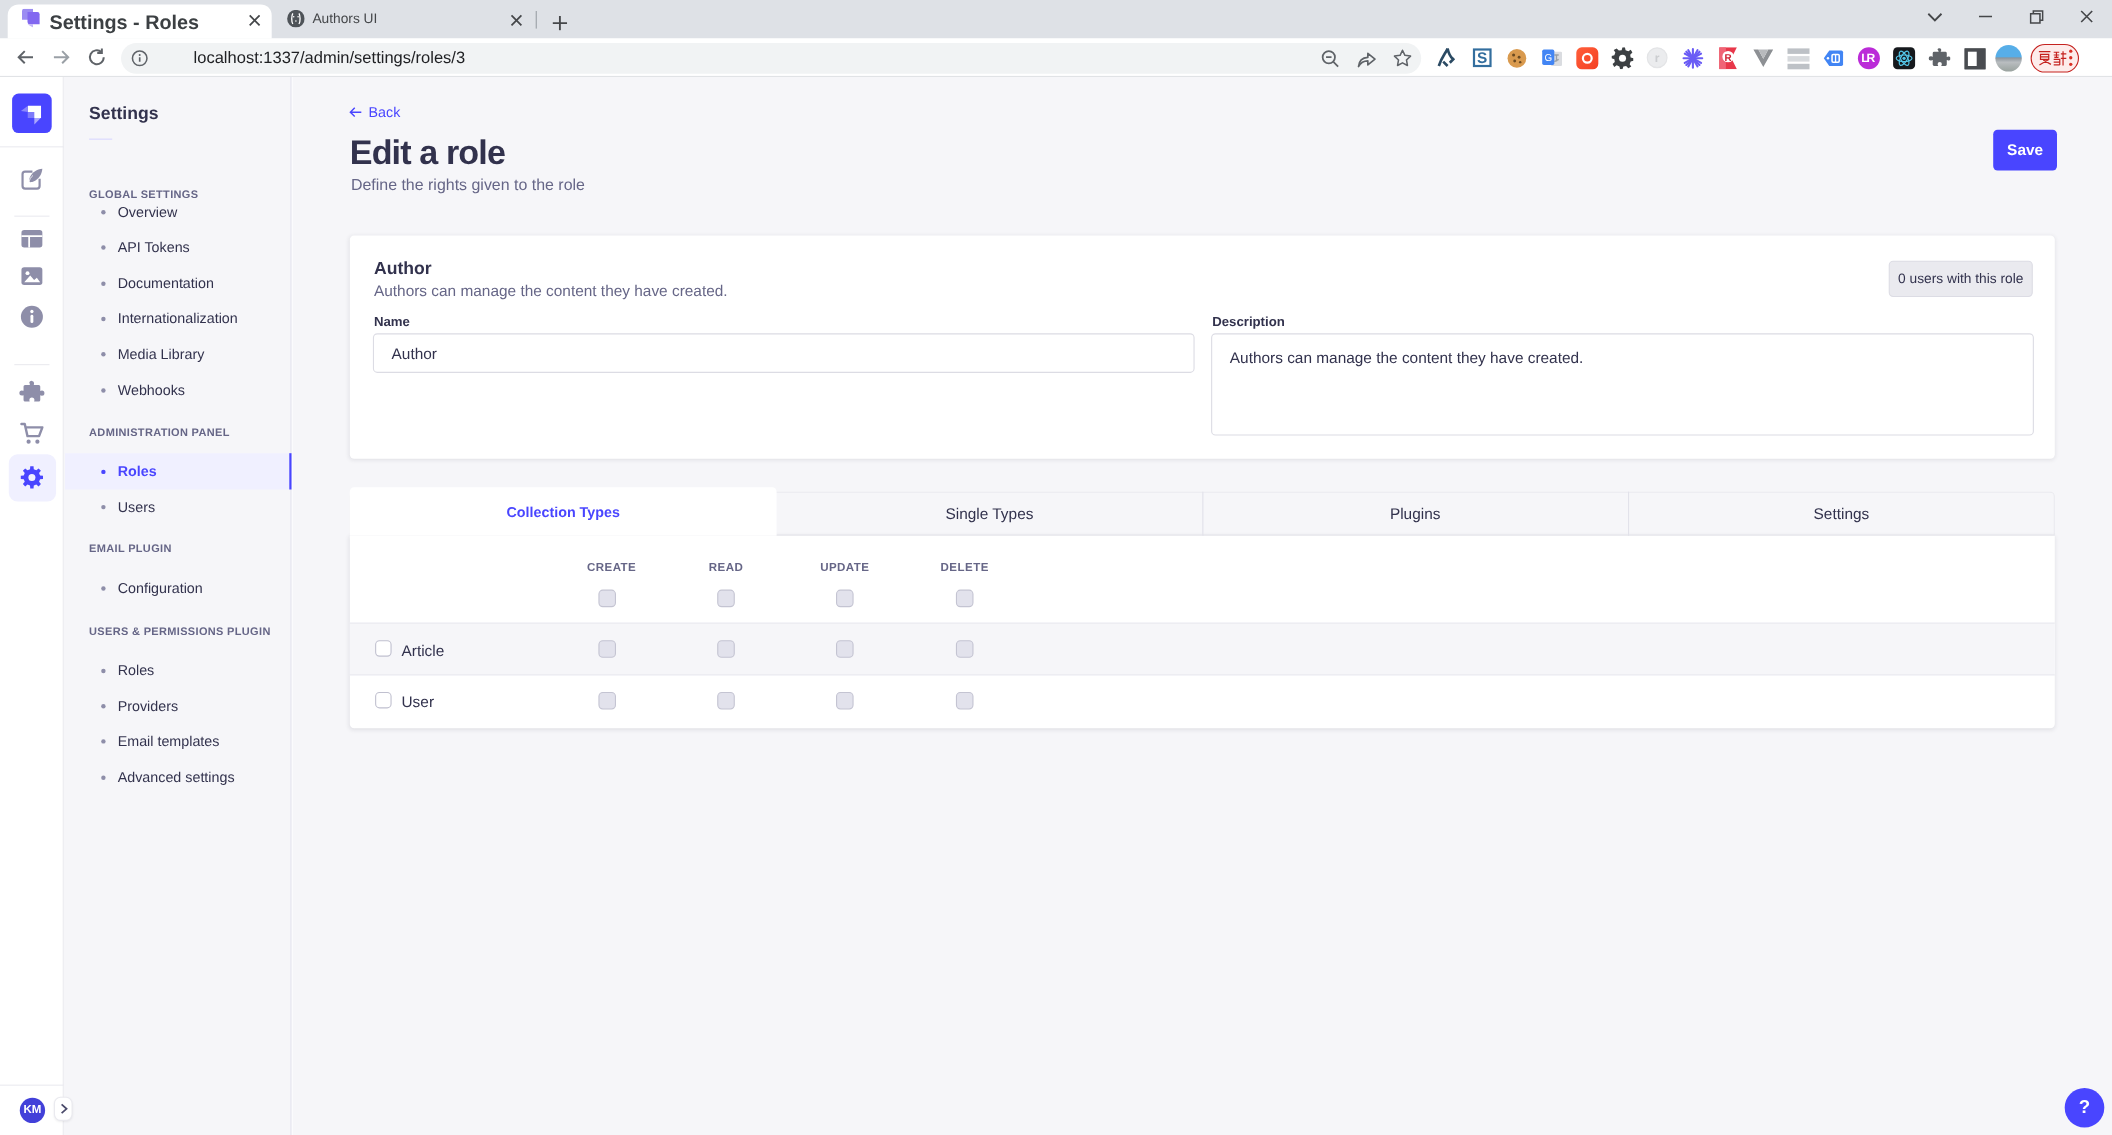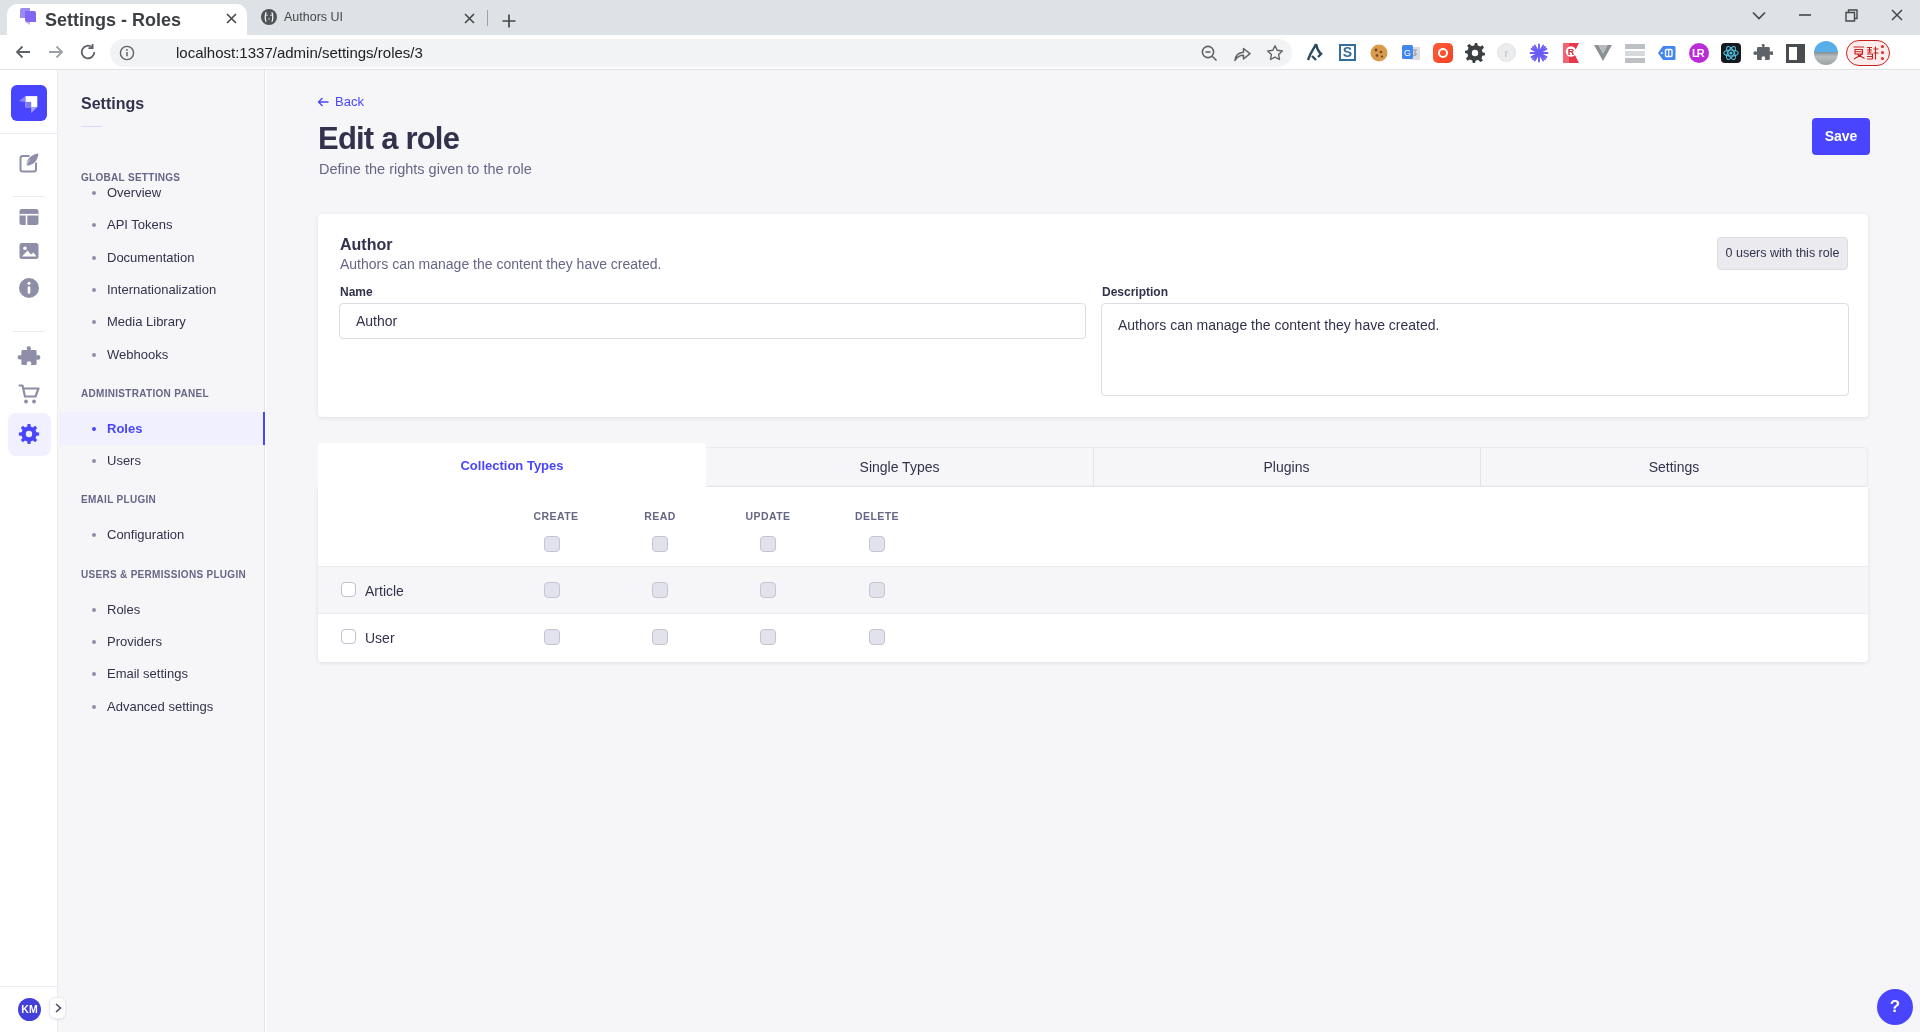--- a/index.html
+++ b/index.html
@@ -262,21 +262,21 @@
 <div class="navitem" style="top:453px;">Users</div>
 <div class="sechead" style="top:494px;">EMAIL PLUGIN</div>
 <div class="bullet" style="top:533px;"></div>
 <div class="navitem" style="top:527px;">Configuration</div>
 <div class="sechead" style="top:569px;">USERS &amp; PERMISSIONS PLUGIN</div>
 <div class="bullet" style="top:608px;"></div>
 <div class="navitem" style="top:602px;">Roles</div>
 <div class="bullet" style="top:640px;"></div>
 <div class="navitem" style="top:634px;">Providers</div>
 <div class="bullet" style="top:672px;"></div>
-<div class="navitem" style="top:666px;">Email settings</div>
+<div class="navitem" style="top:666px;">Email templates</div>
 <div class="bullet" style="top:705px;"></div>
 <div class="navitem" style="top:699px;">Advanced settings</div>
 
 <svg class="abs" style="left:317px;top:96px;" width="12" height="12" viewBox="0 0 12 12">
     <path d="M11.5 6 L1.5 6 M5.5 2 L1.5 6 L5.5 10" fill="none" stroke="#4945ff" stroke-width="1.3"></path>
   </svg>
 <div class="abs" style="left:335px;top:94px;font-size:13px;color:#4945ff;">Back</div>
 <div class="abs" style="left:318px;top:121px;font-size:31px;font-weight:bold;color:#32324d;letter-spacing:-0.8px;">Edit a role</div>
 <div class="abs" style="left:319px;top:161px;font-size:14.5px;color:#666687;">Define the rights given to the role</div>
 <div class="abs" style="left:1812px;top:118px;width:58px;height:37px;background:#4945ff;border-radius:4px;color:#fff;font-size:14px;font-weight:bold;text-align:center;line-height:37px;">Save</div>

